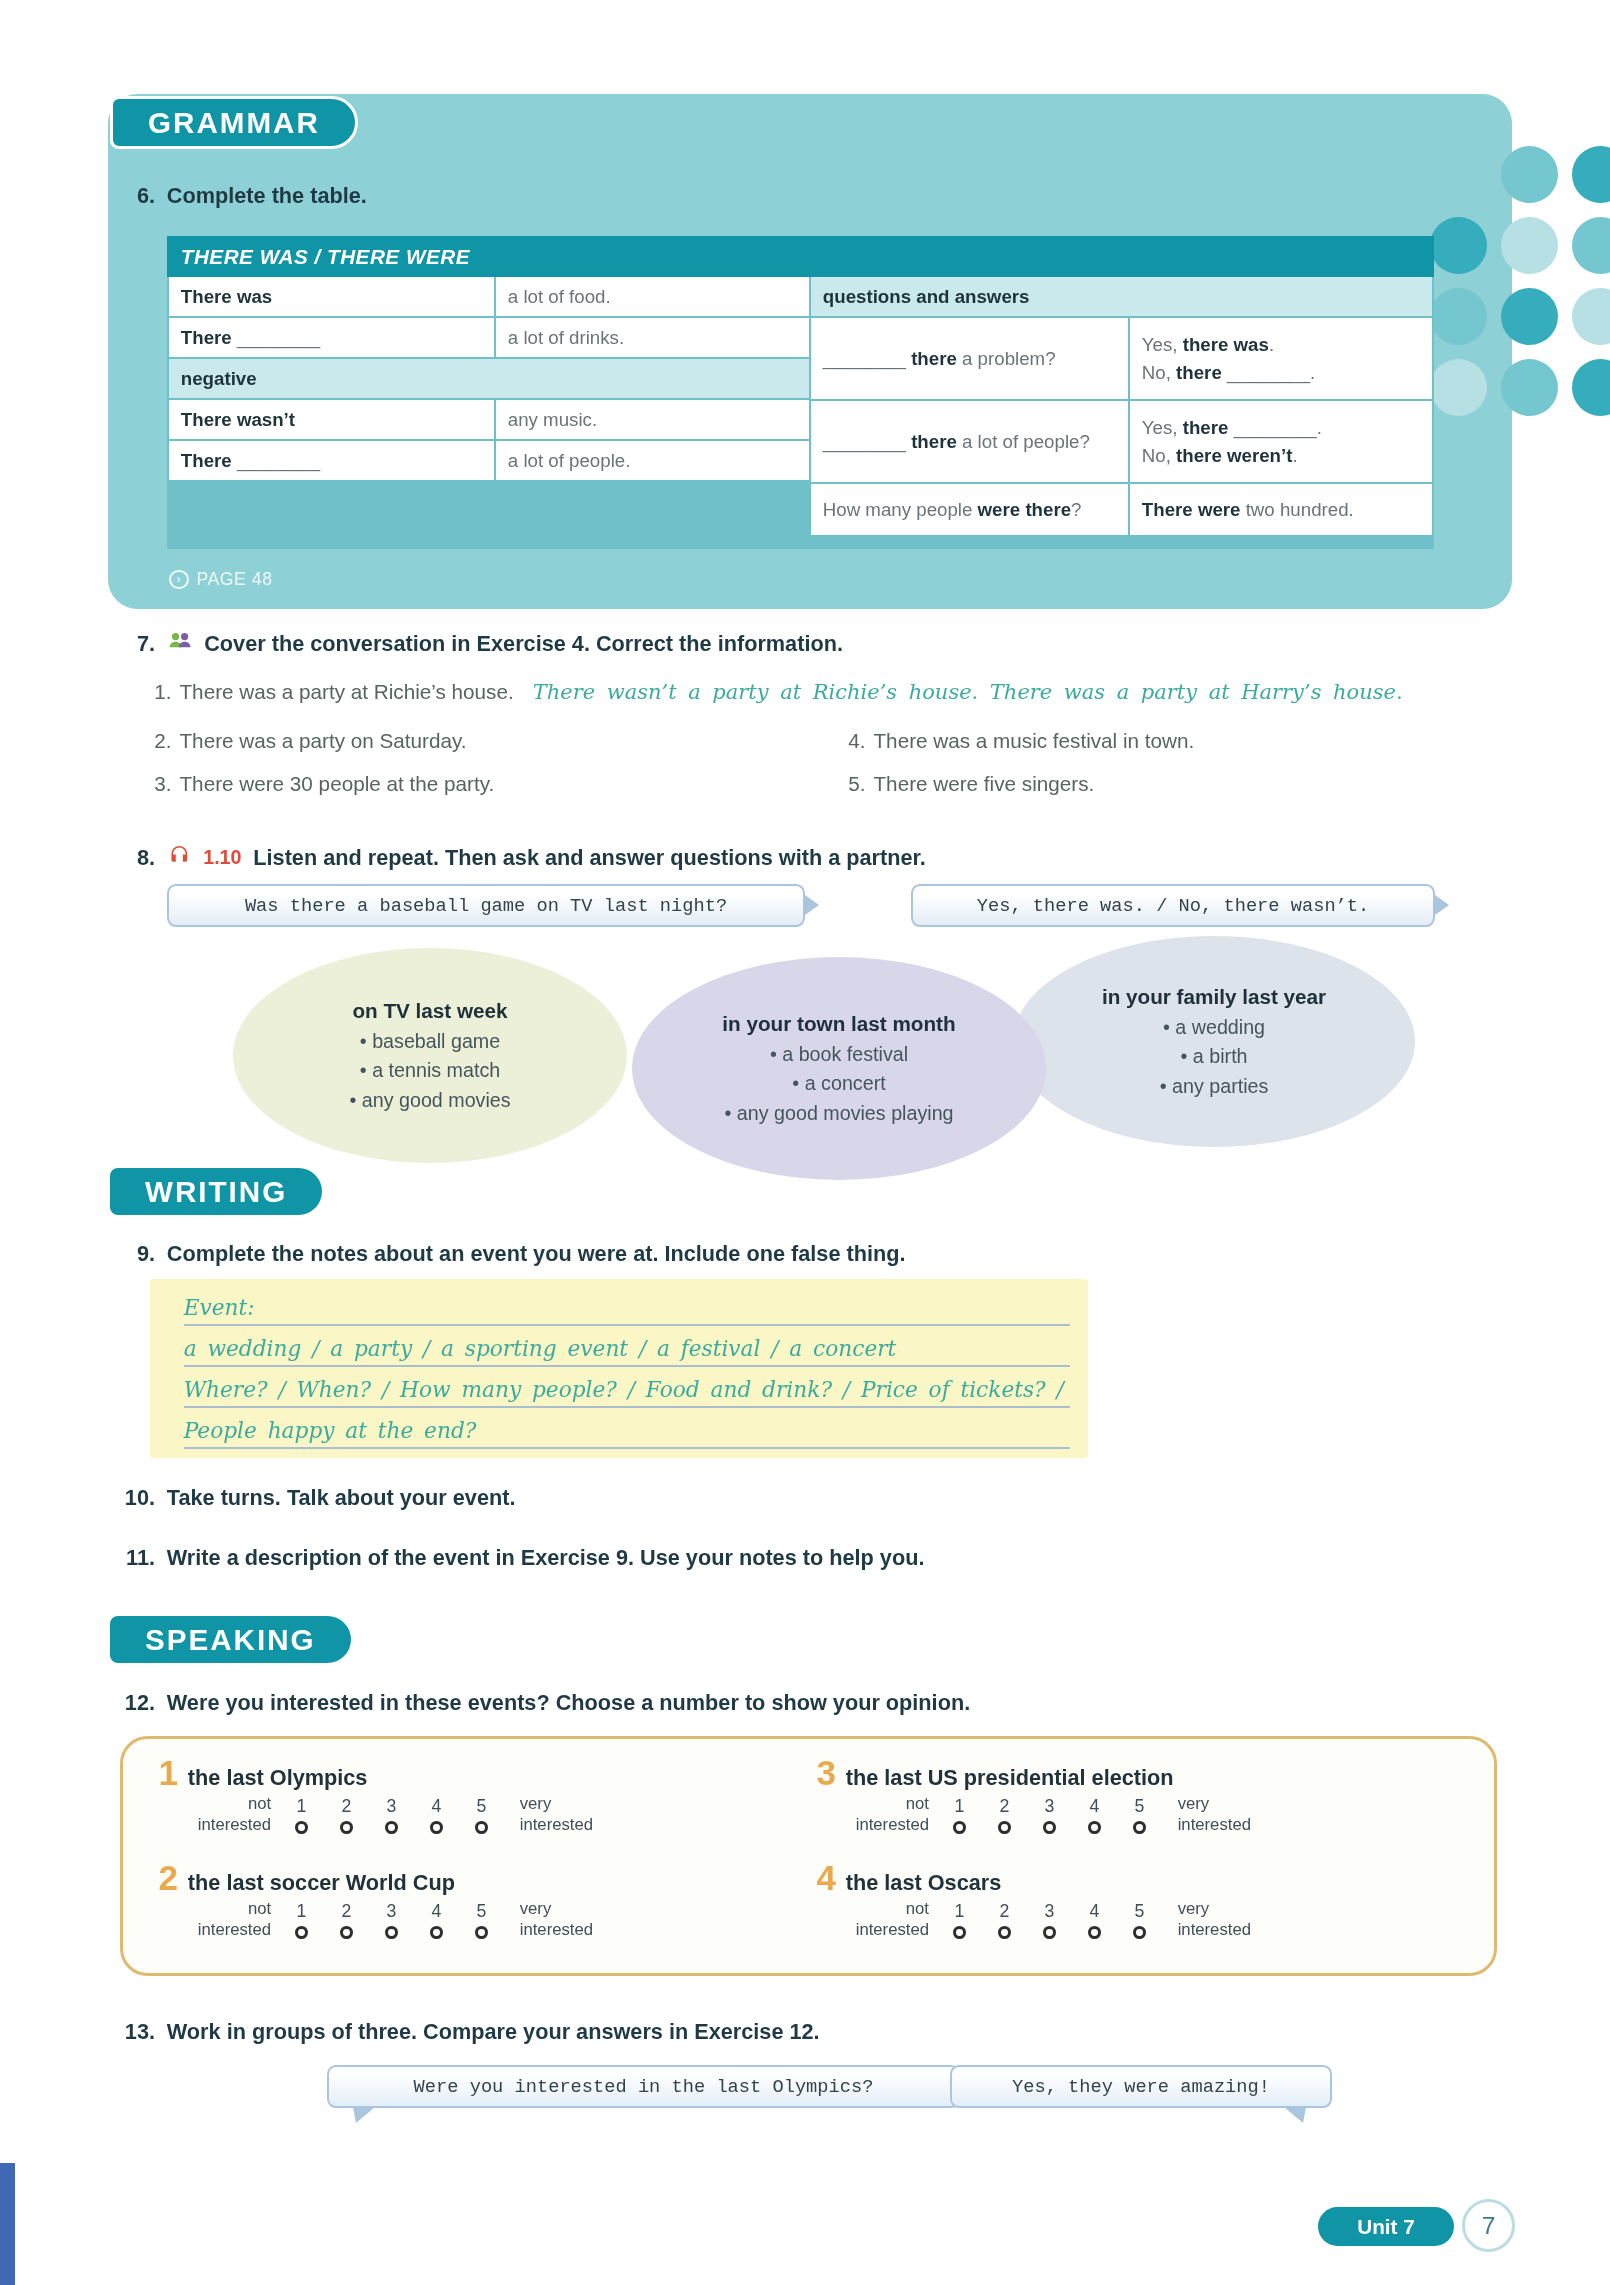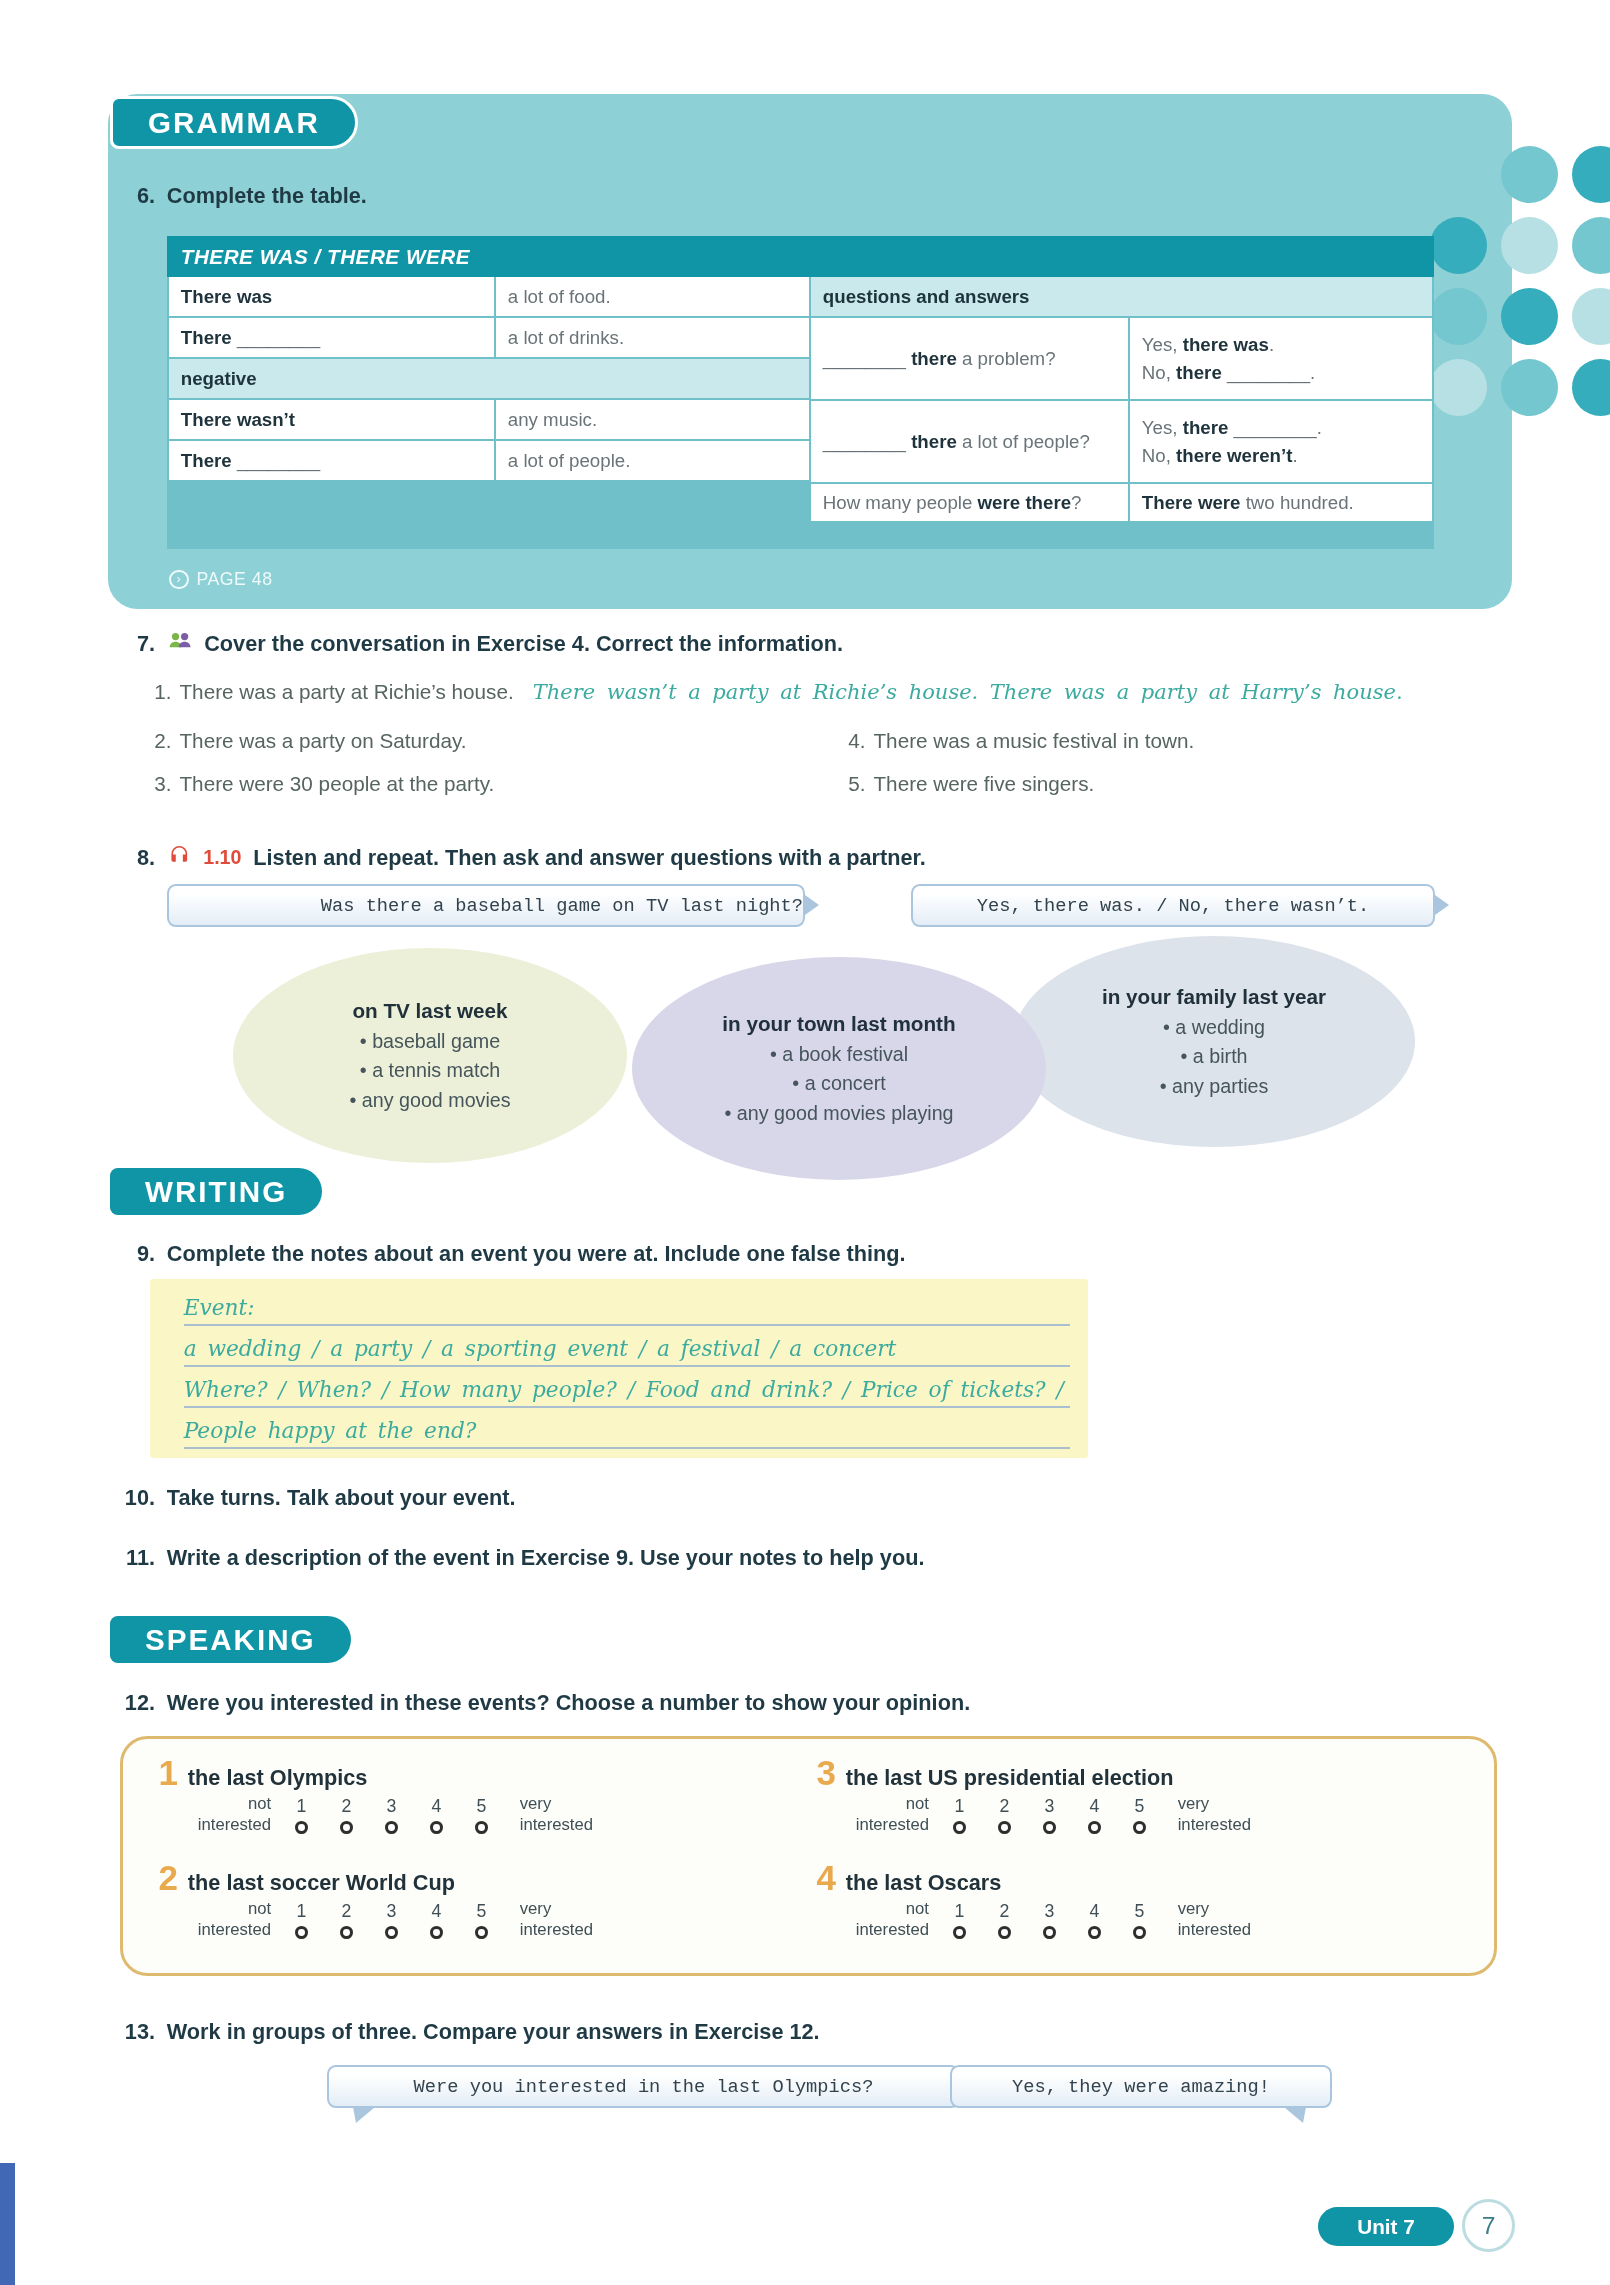--- a/index.html
+++ b/index.html
@@ -41,21 +41,21 @@
 
   
   #table { left:167px; top:236px; width:1267px; }
   .t-title { height:41px; background:#0f95a6; color:#fff; font-style:italic;
     font-weight:bold; font-size:20.7px; letter-spacing:0.5px;
     display:flex; align-items:center; padding-left:13.8px; }
   .t-body { display:flex; gap:2px; background:#6fc0c9;
     border:2px solid #6fc0c9; border-top:none; }
   .t-left  { width:640px; height:270px; display:grid; gap:2px; background:#6fc0c9;
     grid-template-columns:325px 1fr; grid-template-rows:39px 39px 39px 39px 39px 1fr; }
-  .t-right { flex:1; height:206px; display:grid; gap:2px; background:#6fc0c9;
+  .t-right { flex:1; height:258px; display:grid; gap:2px; background:#6fc0c9;
     grid-template-columns:317px 1fr; grid-template-rows:39px 81px 81px 1fr; }
   .t-sub { grid-column:1 / -1; background:#c9e9ec; font-weight:bold;
     color:#1f333c; font-size:18.7px; display:flex; align-items:center; padding:0 11.8px; }
   .tcell { background:#fff; display:flex; align-items:center;
     padding:4.9px 11.8px; font-size:18.7px; color:#6a7478; line-height:1.45; }
   .tcell .b, .segs .b { font-weight:bold; color:#1f333c; }
   .acell { flex-direction:column; align-items:flex-start; justify-content:center; gap:1px; }
 
   #page-ref { left:169px; top:569px; display:flex; align-items:center; gap:7.9px;
     color:#eefafb; font-size:17.7px; letter-spacing:0.5px; cursor:pointer; }
@@ -71,21 +71,21 @@
   .hand { font-family:"DejaVu Serif", serif; font-style:italic; color:#3bab9f;
     font-size:21px; word-spacing:4.9px; margin-left:19px; }
   .ex7-cols { display:grid; grid-template-columns:694px 1fr; margin-top:12px; row-gap:19px; }
   .ex7-col { display:flex; flex-direction:column; gap:7.9px; }
 
   
   .bubble { position:absolute; border:2px solid #a9c6de; border-radius:8.9px;
     background:linear-gradient(180deg,#ffffff 20%,#e3edf6);
     display:flex; align-items:center; justify-content:center;
     font-family:"Liberation Mono", monospace; font-size:18.7px; color:#33434e; }
-  #bubble-q8 { left:167px; top:884px; width:638px; height:43px;justify-content:flex-end; }
+  #bubble-q8 { left:167px; top:884px; width:638px; height:43px; }
   #bubble-a8 { left:911px; top:884px; width:524px; height:43px; }
   #bubble-q13 { left:327px; top:2065px; width:633px; height:43px; }
   #bubble-a13 { left:950px; top:2065px; width:382px; height:43px; }
   .tail-r::after { content:""; position:absolute; right:-15.8px; top:8.9px;
     border-top:10.8px solid transparent; border-bottom:10.8px solid transparent;
     border-left:14.8px solid #a9c6de; }
   .tail-dl::after { content:""; position:absolute; left:23.6px; bottom:-16.7px;
     border-left:3px solid transparent; border-right:19.7px solid transparent;
     border-top:16.7px solid #a9c6de; }
   .tail-dr::after { content:""; position:absolute; right:23.6px; bottom:-16.7px;

